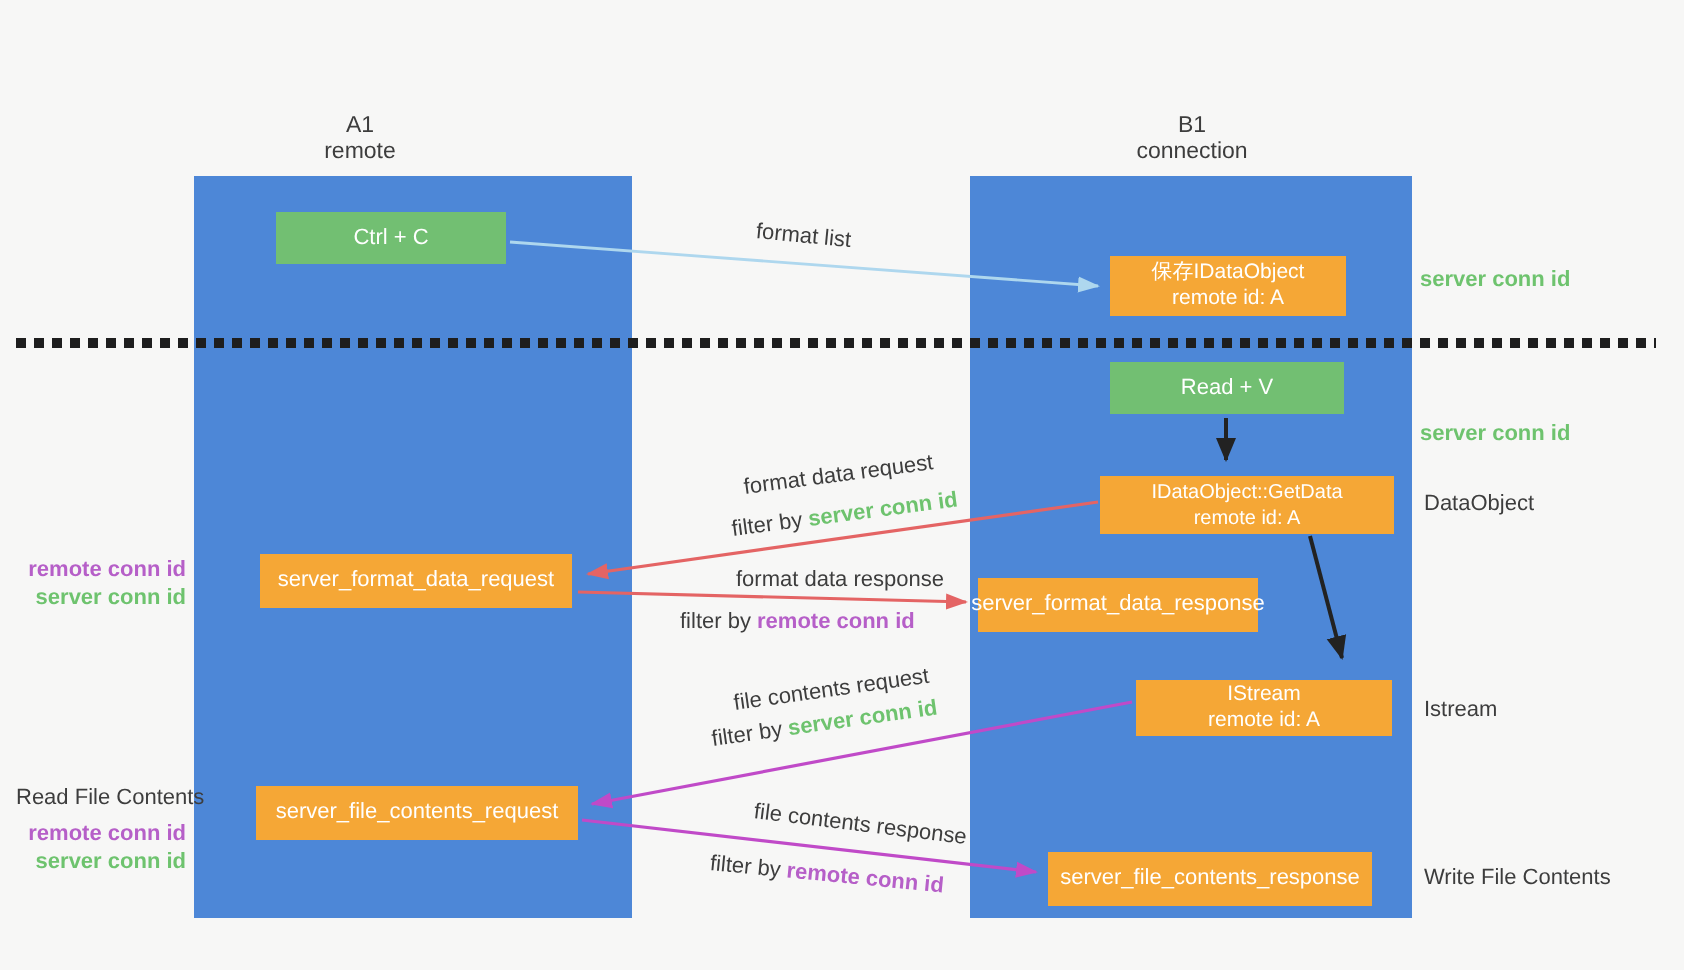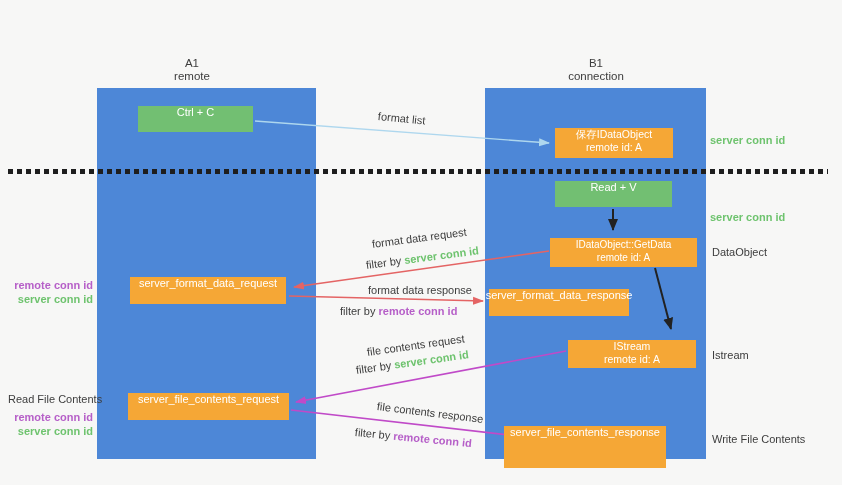--- a/index.html
+++ b/index.html
@@ -12,21 +12,21 @@
   html,body{margin:0;padding:0}
   body{
     width:842px;height:485px;position:relative;overflow:hidden;
     background:var(--bg);color:var(--text);
     font-family:"Liberation Sans", sans-serif;
   }
   .title{position:absolute;left:368px;top:8px;font-size:15px;line-height:22px;color:var(--text)}
   .lane-header{position:absolute;text-align:center;font-size:11.5px;line-height:13px;color:var(--text)}
   .lane{position:absolute;top:88px;height:371px;background:var(--lane-fill)}
   .node{
-    position:absolute;display:flex;flex-direction:column;align-items:center;
+    position:absolute;display:flex;flex-direction:column;align-items:center;justify-content:center;
     color:#fff;text-align:center;font-size:11px;line-height:13px;white-space:nowrap;
   }
   .green-node{background:var(--green-box)}
   .orange-node{background:var(--orange-box)}
   .ann{position:absolute;font-size:11px;line-height:14px;white-space:nowrap}
   .green-t{color:var(--green-text);font-weight:bold}
   .purple-t{color:var(--purple-text);font-weight:bold}
   .right-align{text-align:right}
   .edge-label{position:absolute;font-size:11px;color:var(--text);white-space:nowrap;transform-origin:left center}
   .rot-up{transform:rotate(-7.5deg)}
@@ -40,21 +40,21 @@
   .l-red{stroke:var(--red-arrow)} .l-mag{stroke:var(--magenta-arrow)}
   #mblue path{fill:var(--blue-arrow)} #mblack path{fill:var(--black-arrow)}
   #mred path{fill:var(--red-arrow)} #mmag path{fill:var(--magenta-arrow)}
 </style>
 </head>
 <body>
 
 <div class="title">
 </div>
 
-<div class="lane-header" style="left:132px;top:57px;width:120px">
+<div class="lane-header" style="left:120px;top:57px;width:120px">
   <div>A1</div>
   <div>remote</div>
 </div>
 <div class="lane-header" style="left:536px;top:57px;width:120px">
   <div>B1</div>
   <div>connection</div>
 </div>
 
 <div class="lane" style="left:97px;width:219px"></div>
 <div class="lane" style="left:485px;width:221px"></div>
@@ -105,21 +105,21 @@
 <div class="node orange-node" style="left:489px;top:289px;width:140px;height:27px">
   <div>server_format_data_response</div>
 </div>
 <div class="node orange-node" style="left:568px;top:340px;width:128px;height:28px;font-size:10.5px">
   <div>IStream</div>
   <div>remote id: A</div>
 </div>
 <div class="node orange-node" style="left:128px;top:393px;width:161px;height:27px">
   <div>server_file_contents_request</div>
 </div>
-<div class="node orange-node" style="left:504px;top:426px;width:162px;height:42px">
+<div class="node orange-node" style="left:524px;top:426px;width:162px;height:27px">
   <div>server_file_contents_response</div>
 </div>
 
 <div class="edge-label rot-dn" style="left:378px;top:110px;transform:rotate(5.5deg)">format list</div>
 
 <div class="edge-label rot-up" style="left:372px;top:238px">format data request</div>
 <div class="edge-label rot-up" style="left:366px;top:259px">
   <span>filter by </span><span class="green-t">server conn id</span>
 </div>
 

